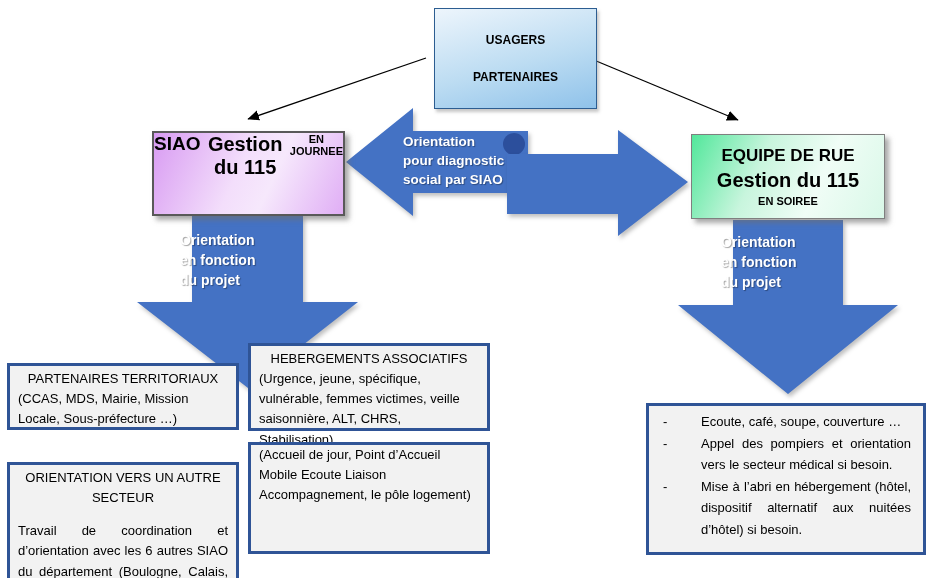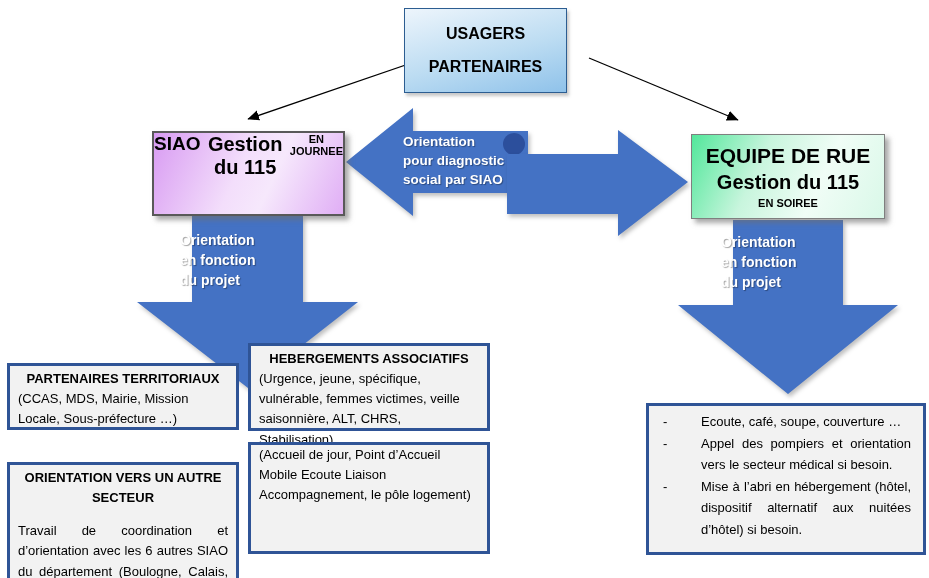--- a/index.html
+++ b/index.html
@@ -17,53 +17,53 @@
   
   .arrow-label{z-index:2;color:#fff;font-weight:bold;text-align:left;
     text-shadow:1px 1px 1px rgba(0,0,0,0.35);}
   .arrow-label div{white-space:nowrap;}
   .lbl-h{font-size:13.5px;line-height:19px;}
   .lbl-v{font-size:14px;line-height:20px;}
 
   
   .node{z-index:2;text-align:center;}
   .usagers{
-    left:404px;top:8px;width:163px;height:85px;
+    left:434px;top:8px;width:163px;height:101px;
     border:1.5px solid #2c5d91;
     background:linear-gradient(165deg,var(--usagers-blue-light) 0%,#bcdcf2 55%,var(--usagers-blue) 100%);
     box-shadow:2px 3px 3px rgba(130,130,130,0.45);
     display:flex;flex-direction:column;justify-content:space-evenly;
-    font-weight:bold;font-size:16px;
+    font-weight:bold;font-size:12px;
   }
   .siao{
     left:152px;top:131px;width:193px;height:85px;
     border:2px solid #595959;
     background:linear-gradient(115deg,var(--siao-purple) 0%,var(--siao-purple-light) 45%,#f6e8fc 62%,#e0aef5 100%);
     box-shadow:4px 4px 5px rgba(110,110,110,0.6);
     display:flex;justify-content:flex-end;gap:3px;font-weight:bold;
   }
   .equipe{
     left:691px;top:134px;width:194px;height:85px;
     border:1.5px solid #7f7f7f;
     background:linear-gradient(115deg,var(--equipe-green) 0%,#c8f5dd 35%,var(--equipe-green-light) 65%,#d9f8e8 100%);
     box-shadow:4px 4px 5px rgba(110,110,110,0.6);
     display:flex;flex-direction:column;justify-content:center;gap:3px;font-weight:bold;
   }
   .node .t1{font-size:19px;}
-  .equipe .t1{font-size:21px;}
+  .equipe .t1{font-size:17px;}
   .node .t2{font-size:20px;}
   .node .t3{font-size:11px;}
 
   
   .gray-box{
     z-index:2;background:var(--box-fill-gray);
     border:3px solid var(--box-border-blue);
     font-size:13px;line-height:1.55;
   }
-  .gray-box .bx-title{font-weight:bold;text-align:center;padding:3px 4px 0 4px;}
+  .gray-box .bx-title{font-weight:normal;text-align:center;padding:3px 4px 0 4px;}
   .gray-box .bx-body{text-align:left;padding:0 8px 2px 8px;}
   .box-partenaires{left:7px;top:363px;width:232px;height:67px;}
   .box-hebergements{left:248px;top:343px;width:242px;height:88px;}
   .box-orientation{left:7px;top:462px;width:232px;height:132px;}
   .box-orientation .bx-body{text-align:justify;padding:1px 8px;margin-top:12px;}
   .box-dispositifs{left:248px;top:442px;width:242px;height:112px;}
   .box-actions{left:646px;top:403px;width:280px;height:152px;padding:5px 12px 4px 0;font-size:13px;line-height:21.5px;}
   .action-item{position:relative;padding-left:52px;text-align:justify;}
   .action-item .dash{position:absolute;left:14px;top:0;}
 </style>

